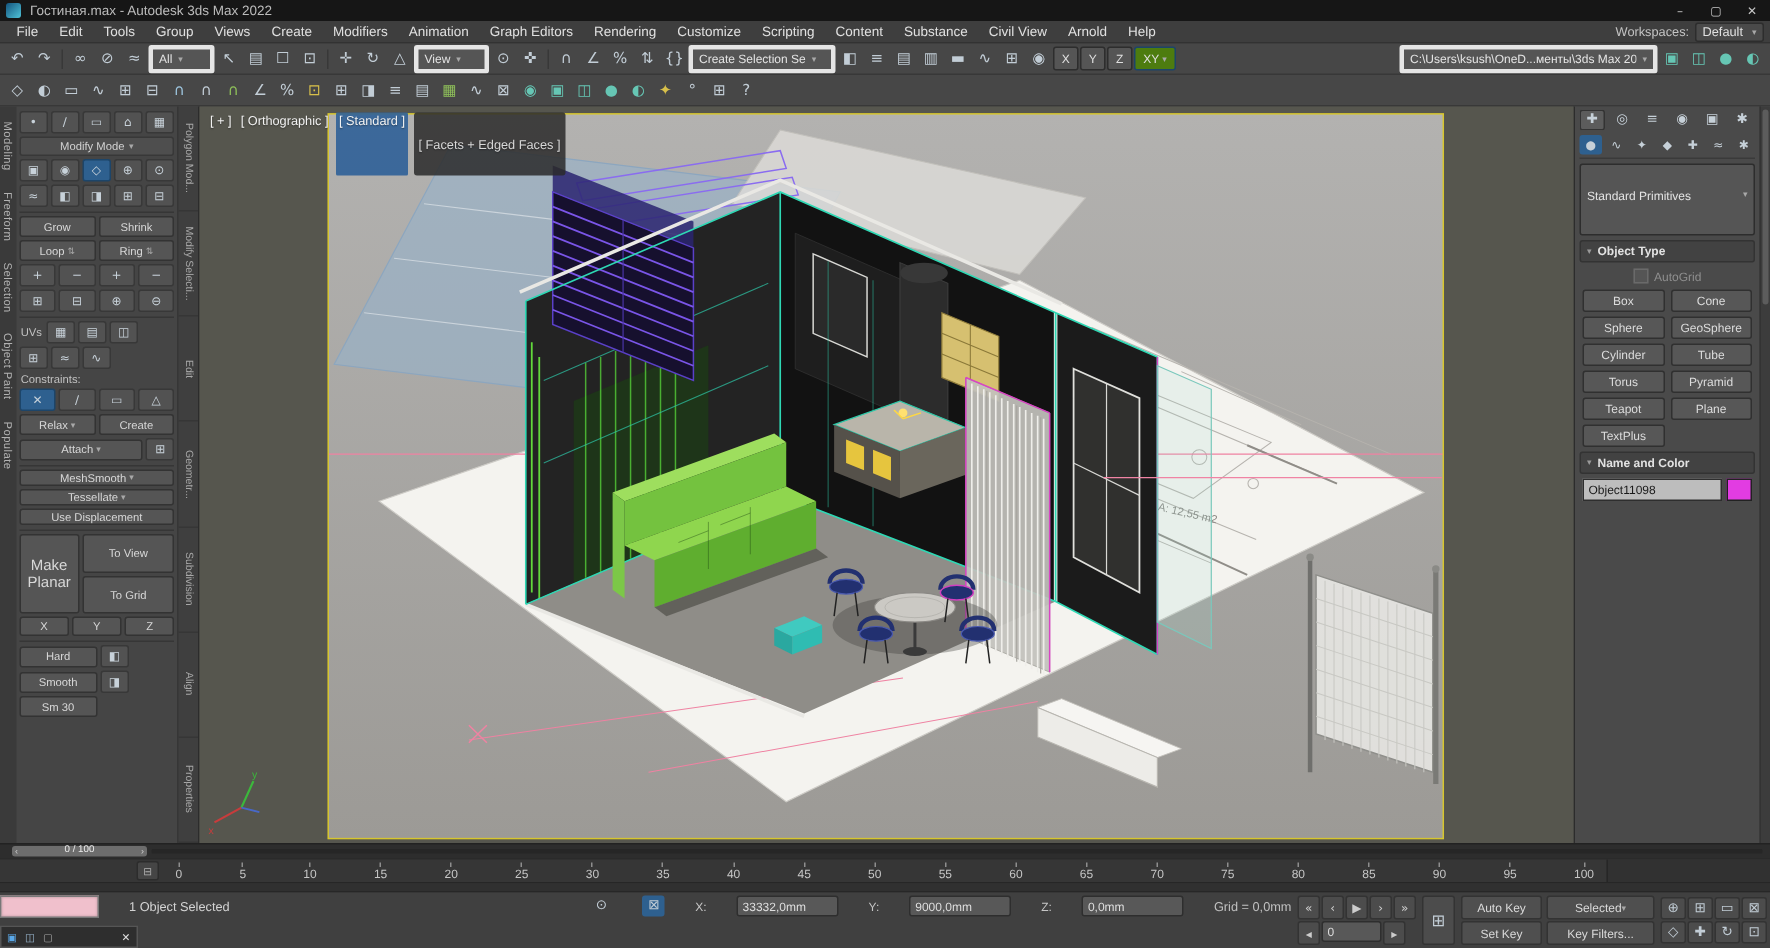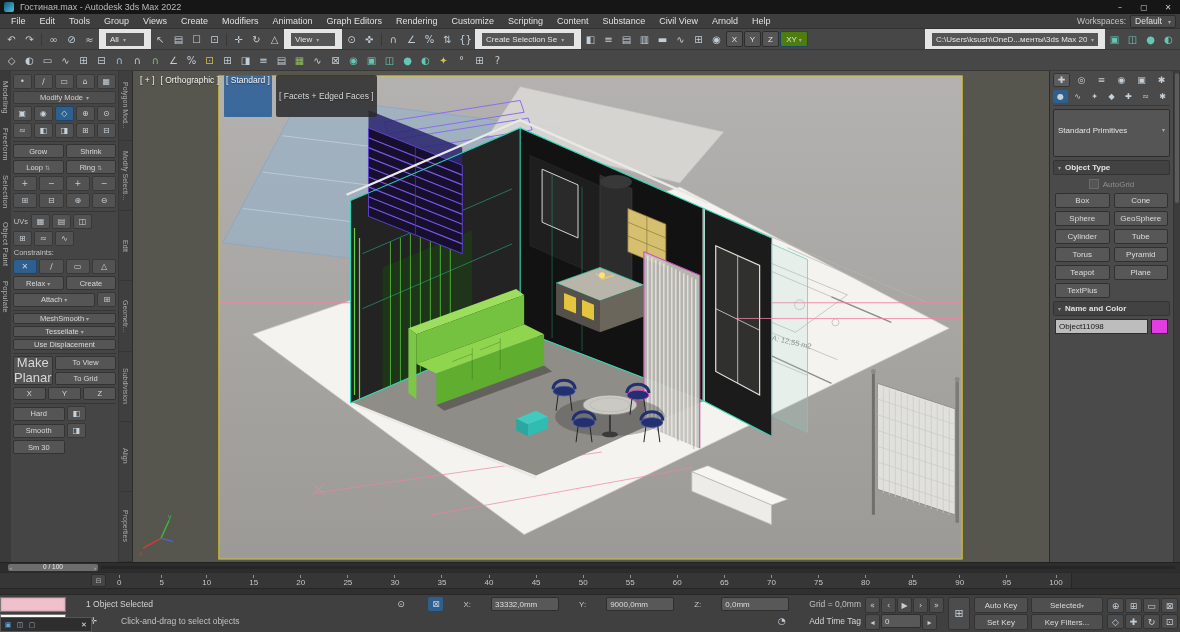--- a/index.html
+++ b/index.html
@@ -22,21 +22,21 @@
   .workspaces{margin-left:auto;display:flex;align-items:center;gap:4px;color:#c4c4c4;font-size:8.5px}
   .ws-combo{background:#4a4a4a;border:1px solid #2d2d2d;border-radius:2px;height:11px;line-height:11px;padding:0 4px;display:flex;align-items:center;gap:6px;color:#e0e0e0}
   .caret::after{content:"▾";font-size:6px;color:#a8a8a8;font-family:"DejaVu Sans",sans-serif}
 
   
   .toolbar{height:20px;background:#474747;border-bottom:1px solid #383838;display:flex;align-items:center;gap:1px;padding:0 3px;overflow:hidden}
   .grp{display:contents}
   .ic{width:17px;height:16px;border-radius:2px;display:flex;align-items:center;justify-content:center;
       font-size:10px;color:#c2cdd6;font-family:"DejaVu Sans",sans-serif;flex:0 0 auto}
   .sep{width:1px;height:13px;background:#383838;margin:0 2px;flex:0 0 auto}
-  .combo{height:13px;background:#555;border:7px solid #e5e5e5;border-radius:2px;display:flex;align-items:center;gap:4px;
+  .combo{height:13px;background:#555;border:3px solid #e5e5e5;border-radius:2px;display:flex;align-items:center;gap:4px;
          font-size:8px;color:#e4e4e4;padding:0 4px;white-space:nowrap;flex:0 0 auto}
   .axis-btn{width:15px;height:14px;background:#555;border:1px solid #2d2d2d;border-radius:2px;display:flex;align-items:center;
             justify-content:center;font-size:8px;color:#e0e0e0;flex:0 0 auto}
   .axis-xy{width:26px;background:#4d7c0f;border-color:#1d4569;gap:2px}
   .push-right{margin-left:auto}
 
   
   .main{flex:1;display:flex;min-height:0}
 
   
@@ -49,22 +49,22 @@
   .ric{width:17px;height:13px;background:#525252;border:1px solid #383838;border-radius:2px;display:flex;align-items:center;
        justify-content:center;font-size:8px;color:#c8d2da;font-family:"DejaVu Sans",sans-serif;flex:0 0 auto}
   .ric.act{background:#2e608f;border-color:#1d4569}
   .rbtn{flex:1;height:12px;background:#555;border:1px solid #333;border-radius:2px;font-size:7.5px;color:#d8d8d8;
         display:flex;align-items:center;justify-content:center;gap:2px;padding:0 2px;white-space:nowrap;overflow:hidden}
   .rbtn.spin::after{content:"⇅";font-size:6px;color:#a8a8a8;font-family:"DejaVu Sans",sans-serif}
   .rbtn.dd::after{content:"▾";font-size:6px;color:#a8a8a8;font-family:"DejaVu Sans",sans-serif}
   .rlabel{font-size:7.5px;color:#c2c2c2;padding:0 1px;white-space:nowrap}
   .rbar{height:11px;background:#4e4e4e;border:1px solid #383838;border-radius:2px;display:flex;align-items:center;
         justify-content:center;gap:3px;font-size:7.5px;color:#d2d2d2}
-  .mp-big{width:36px;height:27px;background:#555;border:1px solid #333;border-radius:2px;font-size:13px;color:#d8d8d8;
-          display:flex;align-items:center;justify-content:center;text-align:center;line-height:1.1;padding:0 1px}
+  .mp-big{width:36px;height:27px;background:#555;border:1px solid #333;border-radius:2px;font-size:10px;color:#d8d8d8;
+          display:flex;align-items:center;justify-content:center;text-align:center;line-height:1.1;padding:12px 1px}
   .mp-col{flex:1;display:flex;flex-direction:column;gap:2px}
   .xyz-btn{flex:1;height:11px;background:#555;border:1px solid #333;border-radius:2px;font-size:7.5px;color:#d8d8d8;
            display:flex;align-items:center;justify-content:center}
   .rlabels{width:13px;background:#3f3f3f;border-left:1px solid #363636;display:flex;flex-direction:column}
   .rsec-label{flex:1;writing-mode:vertical-rl;font-size:7px;color:#a8a8a8;display:flex;align-items:center;justify-content:center;
               border-bottom:1px solid #363636;white-space:nowrap;overflow:hidden}
 
   
   .viewport{flex:1;position:relative;background:#55554d;overflow:hidden}
   .vp-svg{position:absolute;inset:0;width:100%;height:100%}
@@ -699,28 +699,20 @@
         <span class="sb-icon">⊙</span>
         <span class="sb-icon act">⊠</span>
         <span class="coord-label">X:</span>
         <span class="coord-field">33332,0mm</span>
         <span class="coord-label">Y:</span>
         <span class="coord-field">9000,0mm</span>
         <span class="coord-label">Z:</span>
         <span class="coord-field">0,0mm</span>
         <span class="sb-text sb-dim">Grid = 0,0mm</span>
       </div>
-      <div class="sb-row">
-        <div class="listener-white"></div>
-        <span class="sb-icon">✛</span>
-        <span class="sb-text sb-dim">Click-and-drag to select objects</span>
-        <span class="push-right"></span>
-        <span class="sb-icon">◔</span>
-        <span class="sb-text">Add Time Tag</span>
-      </div>
     </div>
     <div class="sb-right">
       <div class="col">
         <div class="pb-row">
 
         <div class="pb">«</div>
             <div class="pb">‹</div>
             <div class="pb">▶</div>
             <div class="pb">›</div>
             <div class="pb">»</div>

